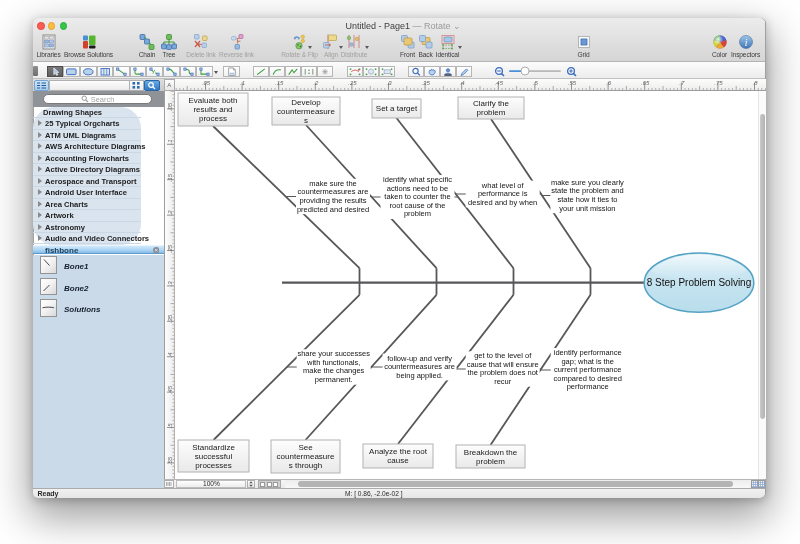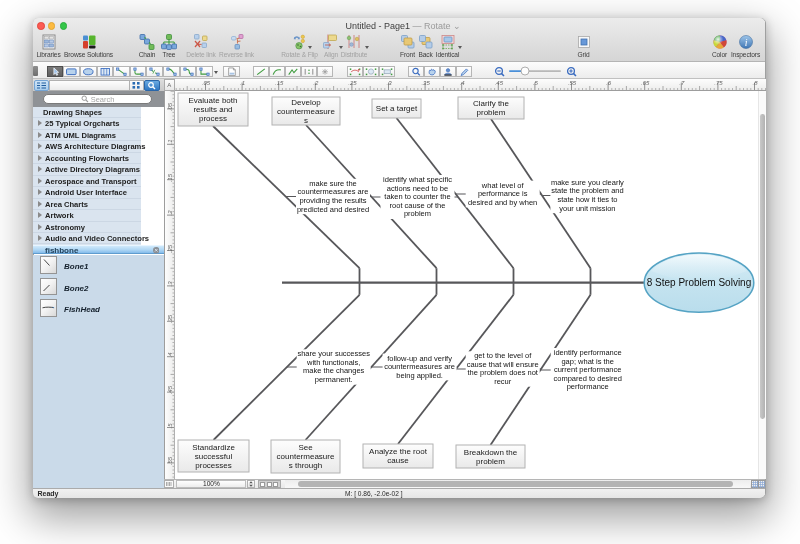--- a/index.html
+++ b/index.html
@@ -21,21 +21,21 @@
  background:linear-gradient(#fcfcfc,#ececec);border-bottom:1px solid #c0c0c0;}
 .r2b{position:absolute;top:65.5px;height:11.5px;background:linear-gradient(#fff,#f0f0f0);
  border:1px solid #b6b6b6;}
 .r2b.sel{background:linear-gradient(#787878,#5f5f5f);border-color:#4e4e4e}
 #sbhead{position:absolute;left:33px;top:78.5px;width:131px;height:12.5px;
  background:linear-gradient(#dedede,#c9c9c9);}
 #sbsearch{position:absolute;left:33px;top:91px;width:131px;height:16px;background:#8f9296;}
 #sfield{position:absolute;left:43px;top:93.5px;width:109px;height:10.5px;background:#fff;
  border-radius:5px;border:1px solid #7a7a7a;font-size:7.5px;color:#a5a5a5;
  text-align:center;line-height:9.5px}
-#sblist{position:absolute;left:33px;top:107px;width:108px;height:137.5px;background:#dae4ef;}
+#sblist{position:absolute;left:33px;top:107px;width:108px;height:137.5px;background:#dae4ef;border-radius:21px;}
 .lrow{height:11.458px;border-bottom:1px solid #ccd7e4;font-size:7.6px;font-weight:bold;color:#222;
  line-height:11px;white-space:nowrap;padding-left:5px}
 .lrow .tri{display:inline-block;width:0;height:0;border-left:4px solid #8a8a8a;
  border-top:3px solid transparent;border-bottom:3px solid transparent;margin-right:3px}
 #fishrow{position:absolute;left:33px;top:244.5px;width:131px;height:9.5px;
  background:linear-gradient(#d0e9fb 0%,#aed6f4 55%,#84bbeb 100%);border-top:1px solid #e8f5ff;
  border-bottom:1px solid #5f9cce;font-size:8px;font-weight:bold;color:#1d3c55;
  line-height:9px;padding-left:12px}
 #bones{position:absolute;left:33px;top:255px;width:131px;height:233px;background:#cadae9;}
 .bicon{position:absolute;left:39.5px;width:17.5px;height:17.5px;border:1px solid #949494;
@@ -481,21 +481,21 @@
       <path d="M2.5 12 L8.5 6" stroke="#333" stroke-width="0.9"></path>
     </svg>
   </div>
 <div class="blab" style="top:283.5px">Bone2</div>
 <div class="bicon" style="top:299px">
     <svg width="14.5" height="14.5" viewBox="0 0 14.5 14.5">
       <path d="M1.5 7.8 C5 6.9 9.5 7 13 7.7" stroke="#333" stroke-width="0.9" fill="none"></path>
       <path d="M11.5 7.2 L13.2 7.8" stroke="#4a90d9" stroke-width="0.7"></path>
     </svg>
   </div>
-<div class="blab" style="top:305px">FishHead</div>
+<div class="blab" style="top:305px">Solutions</div>
 <div id="hruler">
 <svg width="591" height="12.5" viewBox="0 0 591 12.5">
       <path d="M1.2 9V12.5 M4.9 9V12.5 M8.5 9V12.5 M15.9 9V12.5 M19.5 9V12.5 M23.2 9V12.5 M26.8 9V12.5 M34.2 9V12.5 M37.8 9V12.5 M41.5 9V12.5 M45.1 9V12.5 M52.5 9V12.5 M56.1 9V12.5 M59.8 9V12.5 M63.4 9V12.5 M70.8 9V12.5 M74.4 9V12.5 M78.1 9V12.5 M81.7 9V12.5 M89.1 9V12.5 M92.7 9V12.5 M96.4 9V12.5 M100.0 9V12.5 M107.4 9V12.5 M111.0 9V12.5 M114.7 9V12.5 M118.3 9V12.5 M125.7 9V12.5 M129.3 9V12.5 M133.0 9V12.5 M136.6 9V12.5 M144.0 9V12.5 M147.6 9V12.5 M151.3 9V12.5 M154.9 9V12.5 M162.3 9V12.5 M165.9 9V12.5 M169.6 9V12.5 M173.2 9V12.5 M180.6 9V12.5 M184.2 9V12.5 M187.9 9V12.5 M191.5 9V12.5 M198.9 9V12.5 M202.5 9V12.5 M206.2 9V12.5 M209.8 9V12.5 M217.2 9V12.5 M220.8 9V12.5 M224.5 9V12.5 M228.1 9V12.5 M235.5 9V12.5 M239.1 9V12.5 M242.8 9V12.5 M246.4 9V12.5 M253.8 9V12.5 M257.4 9V12.5 M261.1 9V12.5 M264.7 9V12.5 M272.1 9V12.5 M275.7 9V12.5 M279.4 9V12.5 M283.0 9V12.5 M290.4 9V12.5 M294.0 9V12.5 M297.7 9V12.5 M301.3 9V12.5 M308.7 9V12.5 M312.3 9V12.5 M316.0 9V12.5 M319.6 9V12.5 M327.0 9V12.5 M330.6 9V12.5 M334.3 9V12.5 M337.9 9V12.5 M345.3 9V12.5 M348.9 9V12.5 M352.6 9V12.5 M356.2 9V12.5 M363.6 9V12.5 M367.2 9V12.5 M370.9 9V12.5 M374.5 9V12.5 M381.9 9V12.5 M385.5 9V12.5 M389.2 9V12.5 M392.8 9V12.5 M400.2 9V12.5 M403.8 9V12.5 M407.5 9V12.5 M411.1 9V12.5 M418.5 9V12.5 M422.1 9V12.5 M425.8 9V12.5 M429.4 9V12.5 M436.8 9V12.5 M440.4 9V12.5 M444.1 9V12.5 M447.7 9V12.5 M455.1 9V12.5 M458.7 9V12.5 M462.4 9V12.5 M466.0 9V12.5 M473.4 9V12.5 M477.0 9V12.5 M480.7 9V12.5 M484.3 9V12.5 M491.7 9V12.5 M495.3 9V12.5 M499.0 9V12.5 M502.6 9V12.5 M510.0 9V12.5 M513.6 9V12.5 M517.3 9V12.5 M520.9 9V12.5 M528.3 9V12.5 M531.9 9V12.5 M535.6 9V12.5 M539.2 9V12.5 M546.6 9V12.5 M550.2 9V12.5 M553.9 9V12.5 M557.5 9V12.5 M564.9 9V12.5 M568.5 9V12.5 M572.2 9V12.5 M575.8 9V12.5 M583.2 9V12.5 M586.8 9V12.5 M590.5 9V12.5" stroke="#9a9a9a" stroke-width="0.7"></path>
       <path d="M12.2 7V12.5 M48.8 7V12.5 M85.4 7V12.5 M122.0 7V12.5 M158.6 7V12.5 M195.2 7V12.5 M231.8 7V12.5 M268.4 7V12.5 M305.0 7V12.5 M341.6 7V12.5 M378.2 7V12.5 M414.8 7V12.5 M451.4 7V12.5 M488.0 7V12.5 M524.6 7V12.5 M561.2 7V12.5" stroke="#8a8a8a" stroke-width="0.7"></path>
       <path d="M30.5 3.5V12.5 M67.1 3.5V12.5 M103.7 3.5V12.5 M140.3 3.5V12.5 M176.9 3.5V12.5 M213.5 3.5V12.5 M250.1 3.5V12.5 M286.7 3.5V12.5 M323.3 3.5V12.5 M359.9 3.5V12.5 M396.5 3.5V12.5 M433.1 3.5V12.5 M469.7 3.5V12.5 M506.3 3.5V12.5 M542.9 3.5V12.5 M579.5 3.5V12.5" stroke="#777" stroke-width="0.8"></path>
     </svg>
 <div class="rnum" style="left:18.500000000000007px;top:1px;width:26px;text-align:center">.05</div>
 <div class="rnum" style="left:55.10000000000001px;top:1px;width:26px;text-align:center">.1</div>
 <div class="rnum" style="left:91.70000000000002px;top:1px;width:26px;text-align:center">.15</div>
 <div class="rnum" style="left:128.3px;top:1px;width:26px;text-align:center">.2</div>

